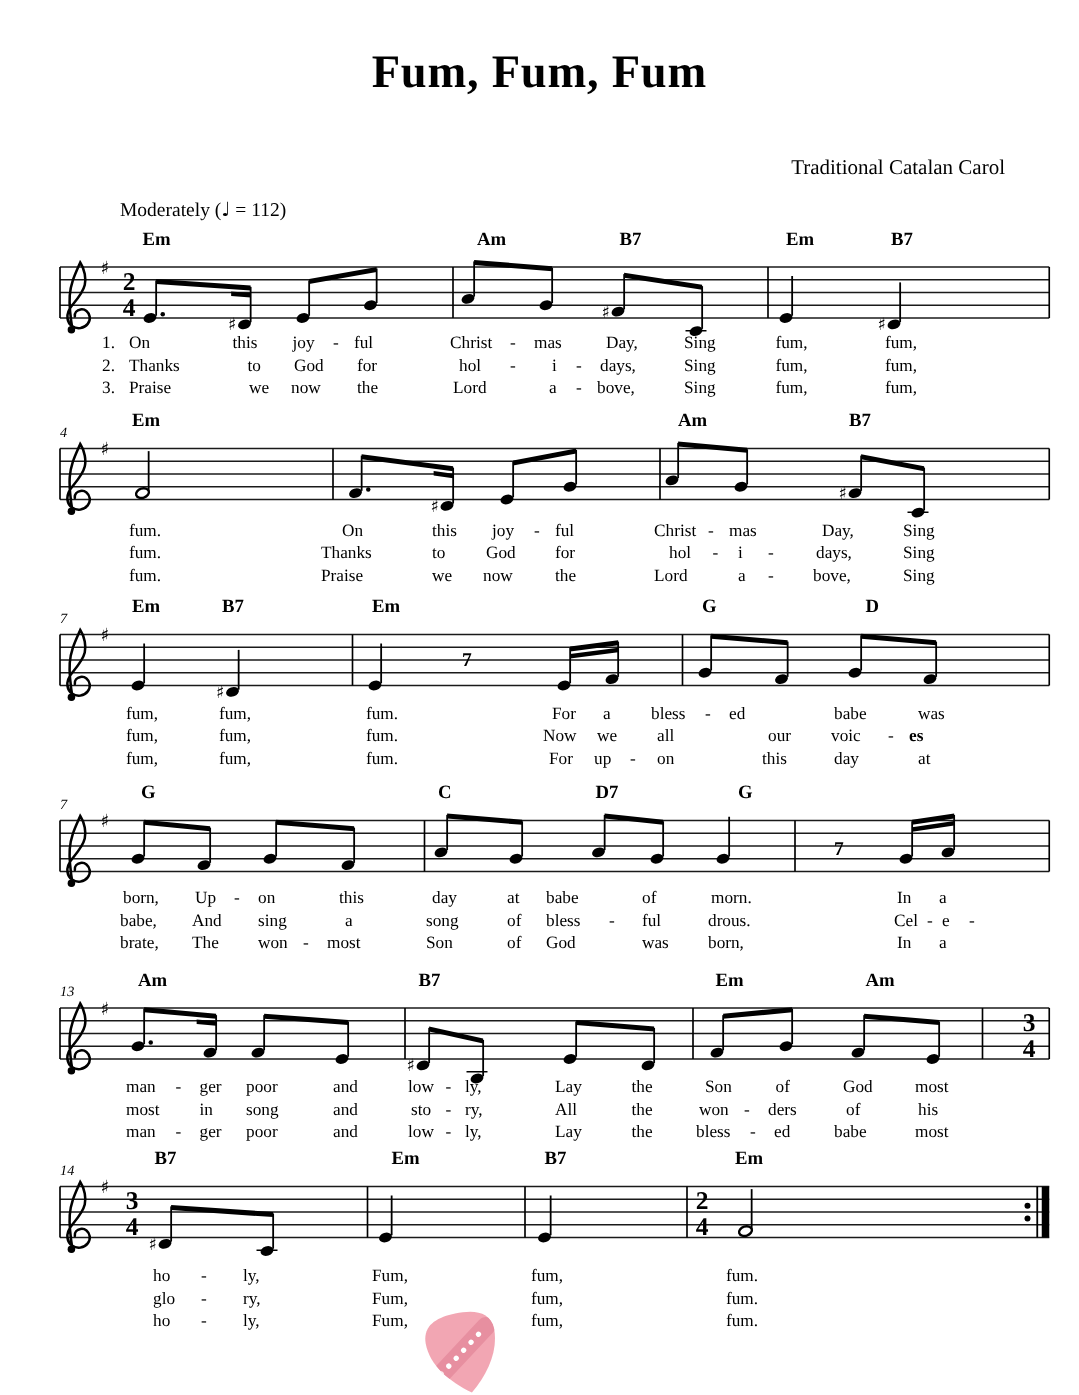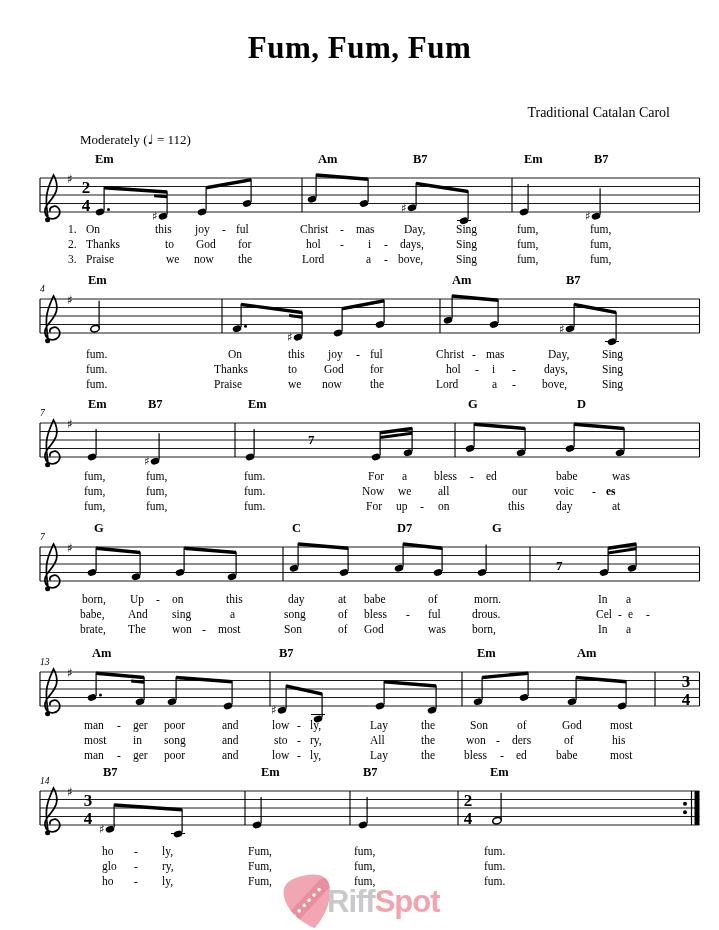--- a/index.html
+++ b/index.html
@@ -622,15 +622,14 @@
             <circle cx="4" cy="27" r="1.7"></circle>
               <circle cx="11" cy="27" r="1.7"></circle>
               <circle cx="18" cy="27" r="1.7"></circle>
               <circle cx="25" cy="27" r="1.7"></circle>
               <circle cx="32" cy="27" r="1.7"></circle>
               <circle cx="39" cy="27" r="1.7"></circle>
           </g>
         </g>
       </g>
     </svg>
-    <div class="logo-text"><span id="logo-riff" style="color: rgb(201, 201, 203);">Riff</span><span id="logo-spot" style="color: rgb(243, 163, 176);">Spot</span></div>
   </div>
 </div>
 
 </body></html>

